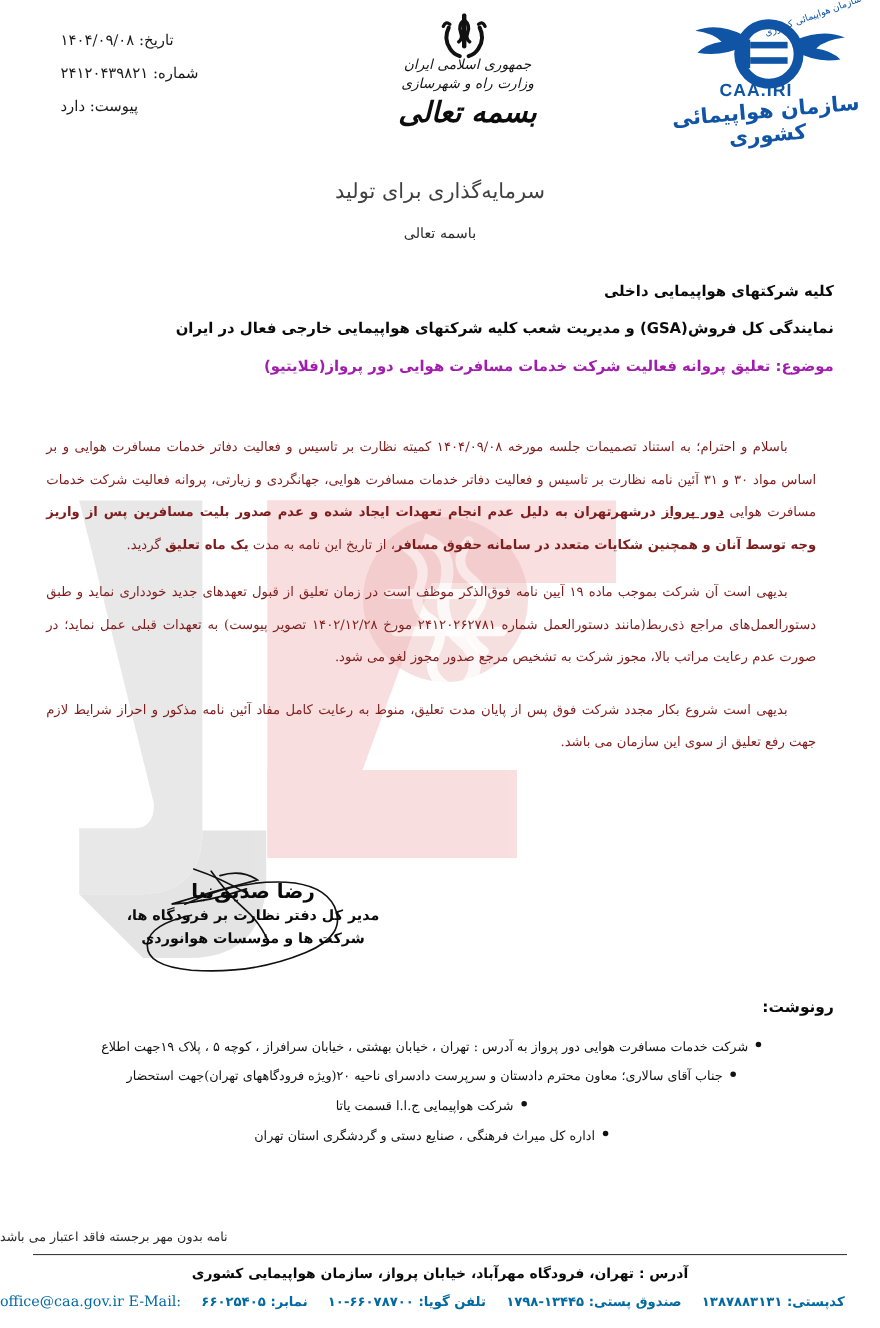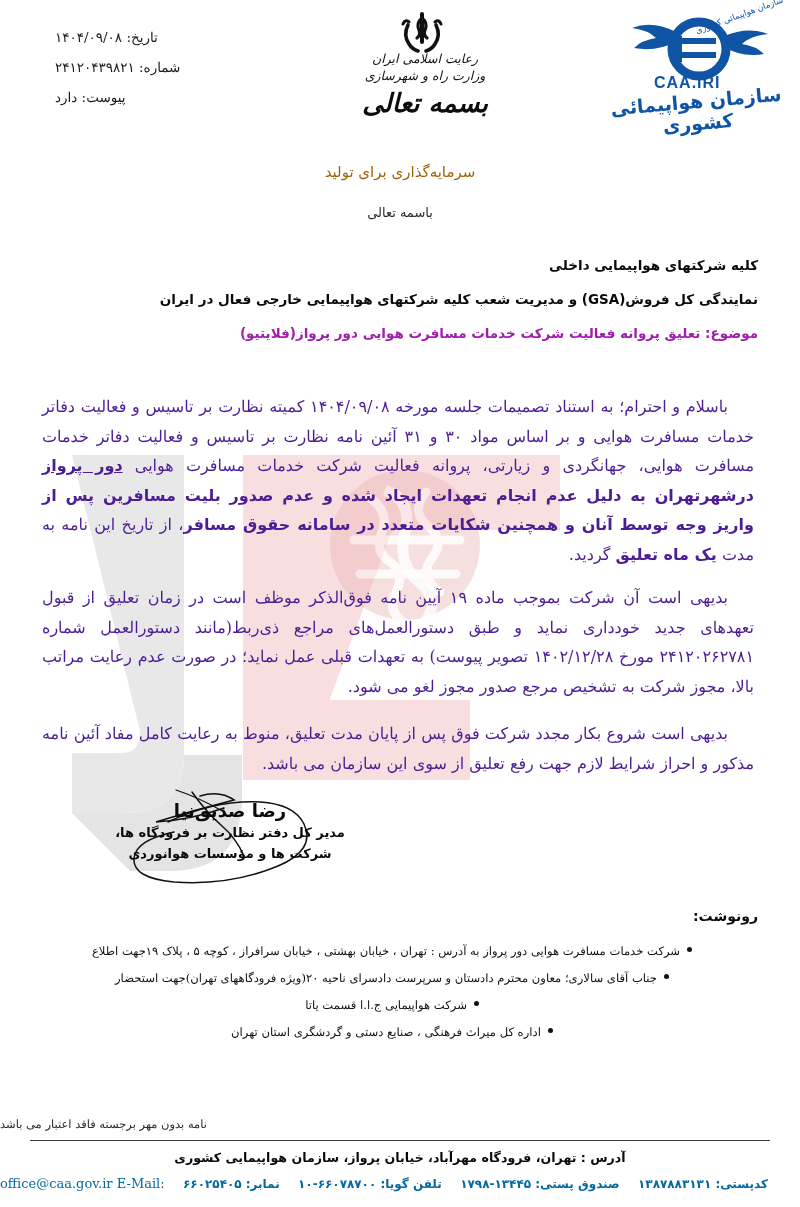--- a/index.html
+++ b/index.html
@@ -26,21 +26,21 @@
   .emblem{position:absolute;left:392px;top:12px;width:60px;text-align:center;}
   .emblem svg{display:block;margin:0 auto;}
   .ministry{position:absolute;left:330px;top:50px;width:190px;text-align:center;
             font-family:"DejaVu Serif","Liberation Serif",serif;}
   .ministry div{font-size:12.5px;line-height:17px;color:#121212;font-style:italic;}
   .basmala{position:absolute;left:350px;top:88px;width:150px;text-align:center;}
   .basmala .glyph{font-size:26px;line-height:30px;color:#0c0c0c;
                   font-family:"DejaVu Serif","Liberation Serif",serif;font-style:italic;font-weight:700;}
 
   .slogan{position:absolute;left:0;right:0;top:163px;text-align:center;
-          color:#a16207;font-size:15px;font-weight:400;letter-spacing:.2px;}
+          color:#404040;font-size:19px;font-weight:400;letter-spacing:.2px;}
 
   .basmeh{position:absolute;left:0;right:0;top:205px;text-align:center;
           color:#2b2b2b;font-size:13px;}
 
   
   .caa{position:absolute;right:8px;top:4px;width:190px;height:140px;}
   .caa-mark{position:absolute;left:22px;top:12px;width:150px;height:70px;}
   .caa-word{position:absolute;left:0;top:86px;width:190px;text-align:center;
             color:#1054a6;font-size:19px;font-weight:700;letter-spacing:.3px;
             transform:rotate(-5deg);}
@@ -49,22 +49,22 @@
   .caa-iri{position:absolute;left:52px;top:70px;color:#1054a6;font-size:16px;
            font-weight:700;letter-spacing:1px;font-family:"Liberation Sans",sans-serif;direction:ltr;}
 
   
   .addr{position:absolute;right:42px;top:248px;width:716px;z-index:3;text-align:right;}
   .addr .line{font-weight:700;font-size:13.5px;line-height:34px;color:#0a0a0a;}
   .addr .subj{font-weight:700;font-size:13.5px;line-height:34px;color:#a21caf;}
 
   
   .body{position:absolute;right:42px;top:392px;width:716px;z-index:3;}
-  .para{font-size:16px;line-height:29.5px;text-align:justify;color:#4c1d95;
-        margin:0 4px 14px 0;font-family:"DejaVu Serif","Liberation Serif",serif;}
+  .para{font-size:12px;line-height:29.5px;text-align:justify;color:#7f1d1d;
+        margin:0 16px 14px 0;font-family:"DejaVu Serif","Liberation Serif",serif;}
   .para.p1{text-indent:26px;}
   .para.p2{text-indent:26px;}
   .para.p3{text-indent:26px;margin-top:18px;}
   .b{font-weight:700;font-family:"DejaVu Sans","Liberation Sans",sans-serif;}
   .bu{font-weight:700;text-decoration:underline;font-family:"DejaVu Sans","Liberation Sans",sans-serif;}
 
   
   .sig{position:absolute;left:70px;top:800px;width:320px;z-index:3;text-align:center;}
   .sig .scribble{position:absolute;left:10px;top:-14px;width:300px;height:110px;}
   .sig .name{position:relative;font-size:18px;font-weight:700;line-height:22px;color:#0a0a0a;}
@@ -144,21 +144,21 @@
         <path d="M23 6 q-6 5 -3 12 q2 5 -2 8" stroke="#111" stroke-width="3.2" fill="none" stroke-linecap="round"></path>
         <path d="M23 6 q6 5 3 12 q-2 5 2 8" stroke="#111" stroke-width="3.2" fill="none" stroke-linecap="round"></path>
         <path d="M9 13 q-5 10 1 19 q3 5 9 7" stroke="#111" stroke-width="3.6" fill="none" stroke-linecap="round"></path>
         <path d="M37 13 q5 10 -1 19 q-3 5 -9 7" stroke="#111" stroke-width="3.6" fill="none" stroke-linecap="round"></path>
         <path d="M4 12 q2 -5 6 -2" stroke="#111" stroke-width="3" fill="none" stroke-linecap="round"></path>
         <path d="M42 12 q-2 -5 -6 -2" stroke="#111" stroke-width="3" fill="none" stroke-linecap="round"></path>
       </svg>
     </div>
 
     <div class="ministry">
-      <div>رعایت اسلامی ایران</div>
+      <div>جمهوری اسلامی ایران</div>
       <div>وزارت راه و شهرسازی</div>
     </div>
 
     <div class="basmala">
       <div class="glyph">بسمه تعالی</div>
     </div>
 
     <div class="caa">
       <div class="caa-mark">
         <svg width="150" height="70" viewBox="0 0 150 70" xmlns="http://www.w3.org/2000/svg">

